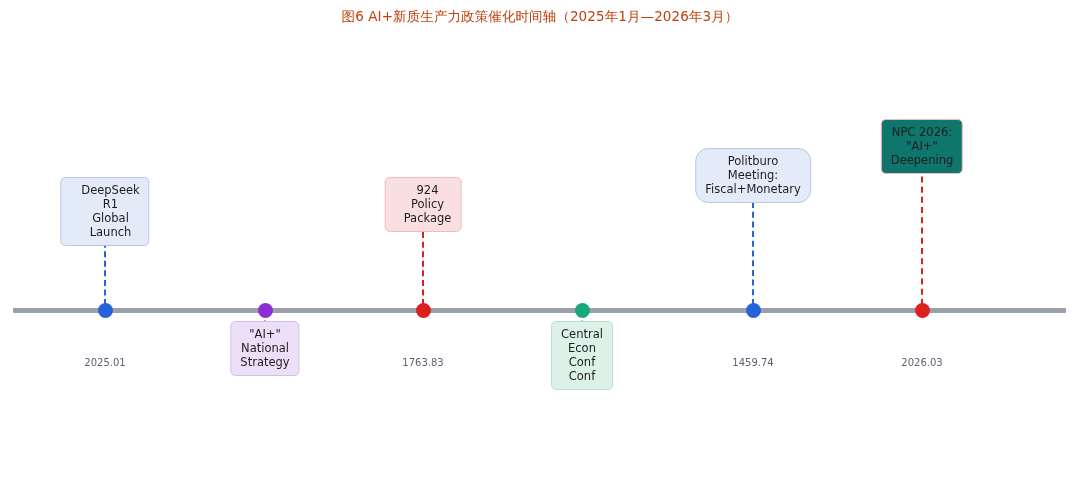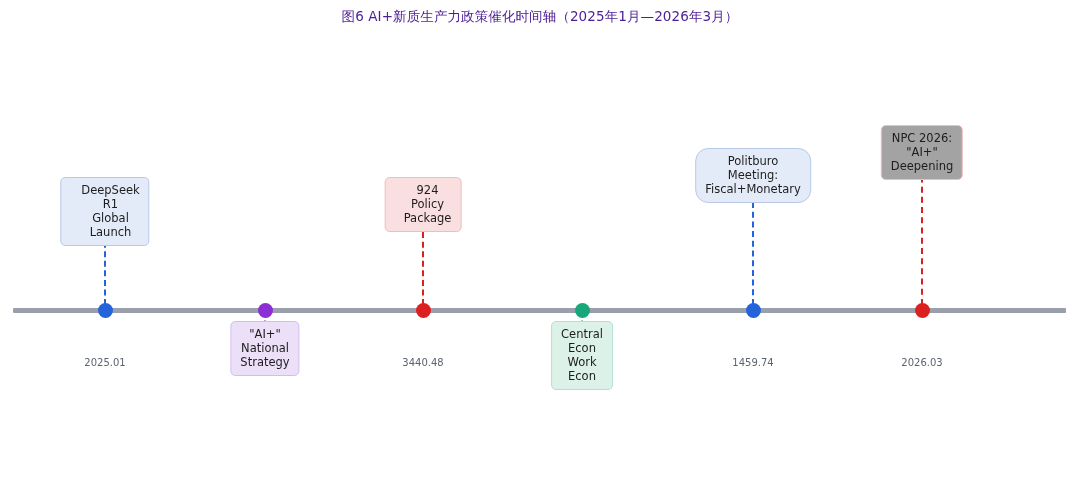--- a/index.html
+++ b/index.html
@@ -20,21 +20,21 @@
     width: 1080px;
     height: 502px;
   }
   #chart-title {
     position: absolute;
     left: 0;
     top: 8px;
     width: 1080px;
     text-align: center;
     font-size: 13.5px;
-    color: #4c1d95;
+    color: #c2410c;
     letter-spacing: 0.1px;
     white-space: nowrap;
   }
   #axis-line {
     position: absolute;
     left: 13px;
     top: 308px;
     width: 1053px;
     height: 5px;
     background: #9aa0ab;
@@ -112,38 +112,38 @@
         <div class="label-box" style="top: 321px; background: rgb(236, 224, 248); border-color: rgb(211, 189, 238);">"AI+" National
 Strategy</div>
       </div>
       <div class="tick-label" style="left: 265px;">2025.07</div>
       <div class="event" style="left: 423px;">
         <div class="connector" style="top: 213px; height: 92px; border-left-color: rgb(220, 32, 32);"></div>
         <div class="marker" style="background: rgb(220, 32, 32);"></div>
         <div class="label-box" style="top: 177px; background: rgb(250, 223, 224); border-color: rgb(240, 189, 190); padding-left: 18px;">924 Policy
 Package</div>
       </div>
-      <div class="tick-label" style="left: 423px;">3440.48</div>
+      <div class="tick-label" style="left: 423px;">1763.83</div>
       <div class="event" style="left: 582px;">
         <div class="connector" style="top: 311px; height: 44px; border-left-color: rgb(22, 168, 122);"></div>
         <div class="marker" style="background: rgb(22, 168, 122);"></div>
         <div class="label-box" style="top: 321px; background: rgb(220, 242, 232); border-color: rgb(181, 224, 207);">Central Econ
-Work Econ</div>
+Conf Conf</div>
       </div>
       <div class="tick-label" style="left: 582px;">2025.12</div>
       <div class="event" style="left: 753px;">
         <div class="connector" style="top: 202px; height: 103px; border-left-color: rgb(37, 99, 217);"></div>
         <div class="marker" style="background: rgb(37, 99, 217);"></div>
         <div class="label-box" style="top: 148px; background: rgb(228, 235, 248); border-color: rgb(185, 200, 230); border-radius: 13px;">Politburo
 Meeting:
 Fiscal+Monetary</div>
       </div>
       <div class="tick-label" style="left: 753px;">1459.74</div>
       <div class="event" style="left: 922px;">
         <div class="connector" style="top: 156px; height: 149px; border-left-color: rgb(220, 32, 32);"></div>
         <div class="marker" style="background: rgb(220, 32, 32);"></div>
-        <div class="label-box" style="top: 125px; background: #a3a3a3; border-color: rgb(240, 189, 190);">NPC 2026:
+        <div class="label-box" style="top: 119px; background: #0f766e; border-color: rgb(240, 189, 190);">NPC 2026:
 "AI+" Deepening</div>
       </div>
       <div class="tick-label" style="left: 922px; text-align: right;">2026.03</div>
     </div>
 
 </div>
 
 </body></html>

